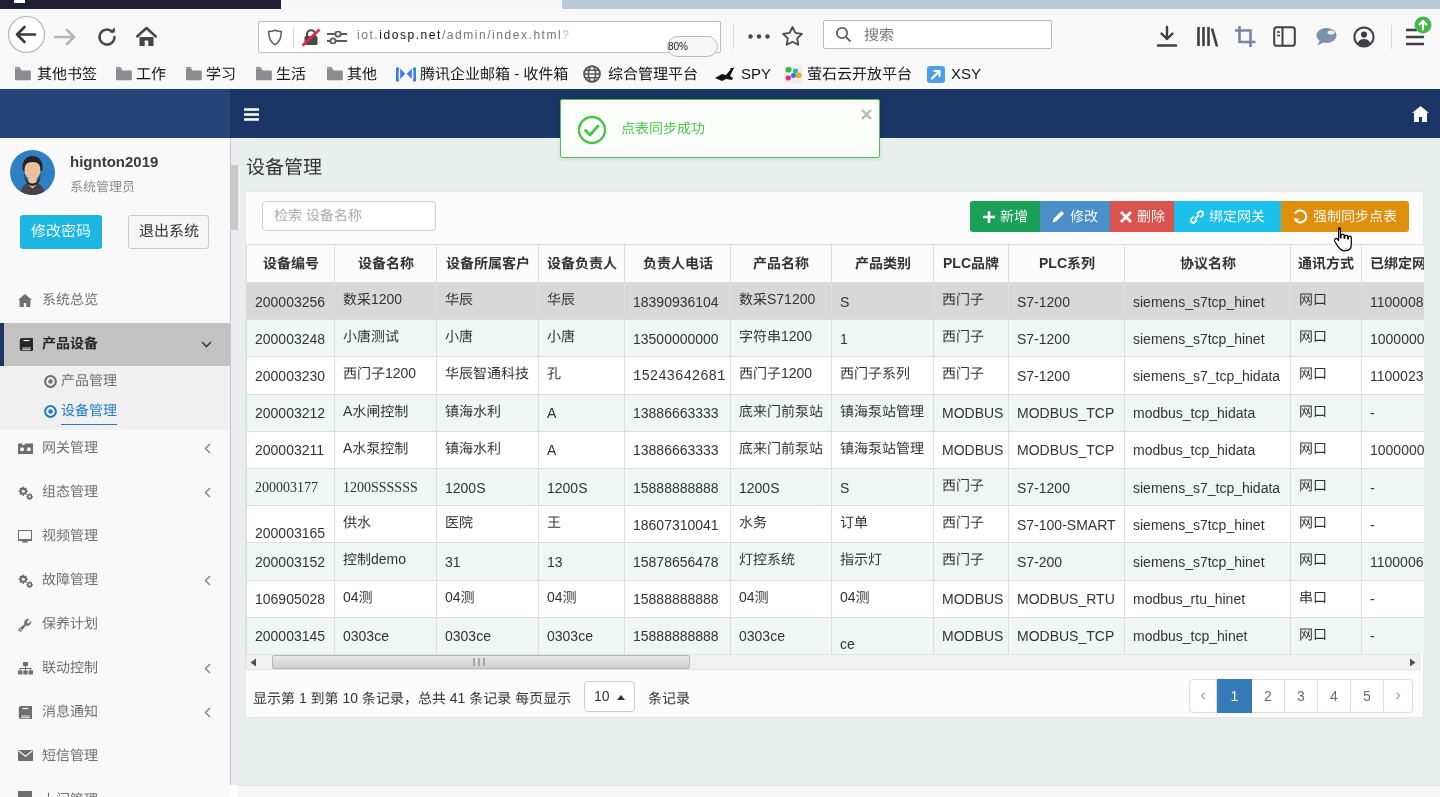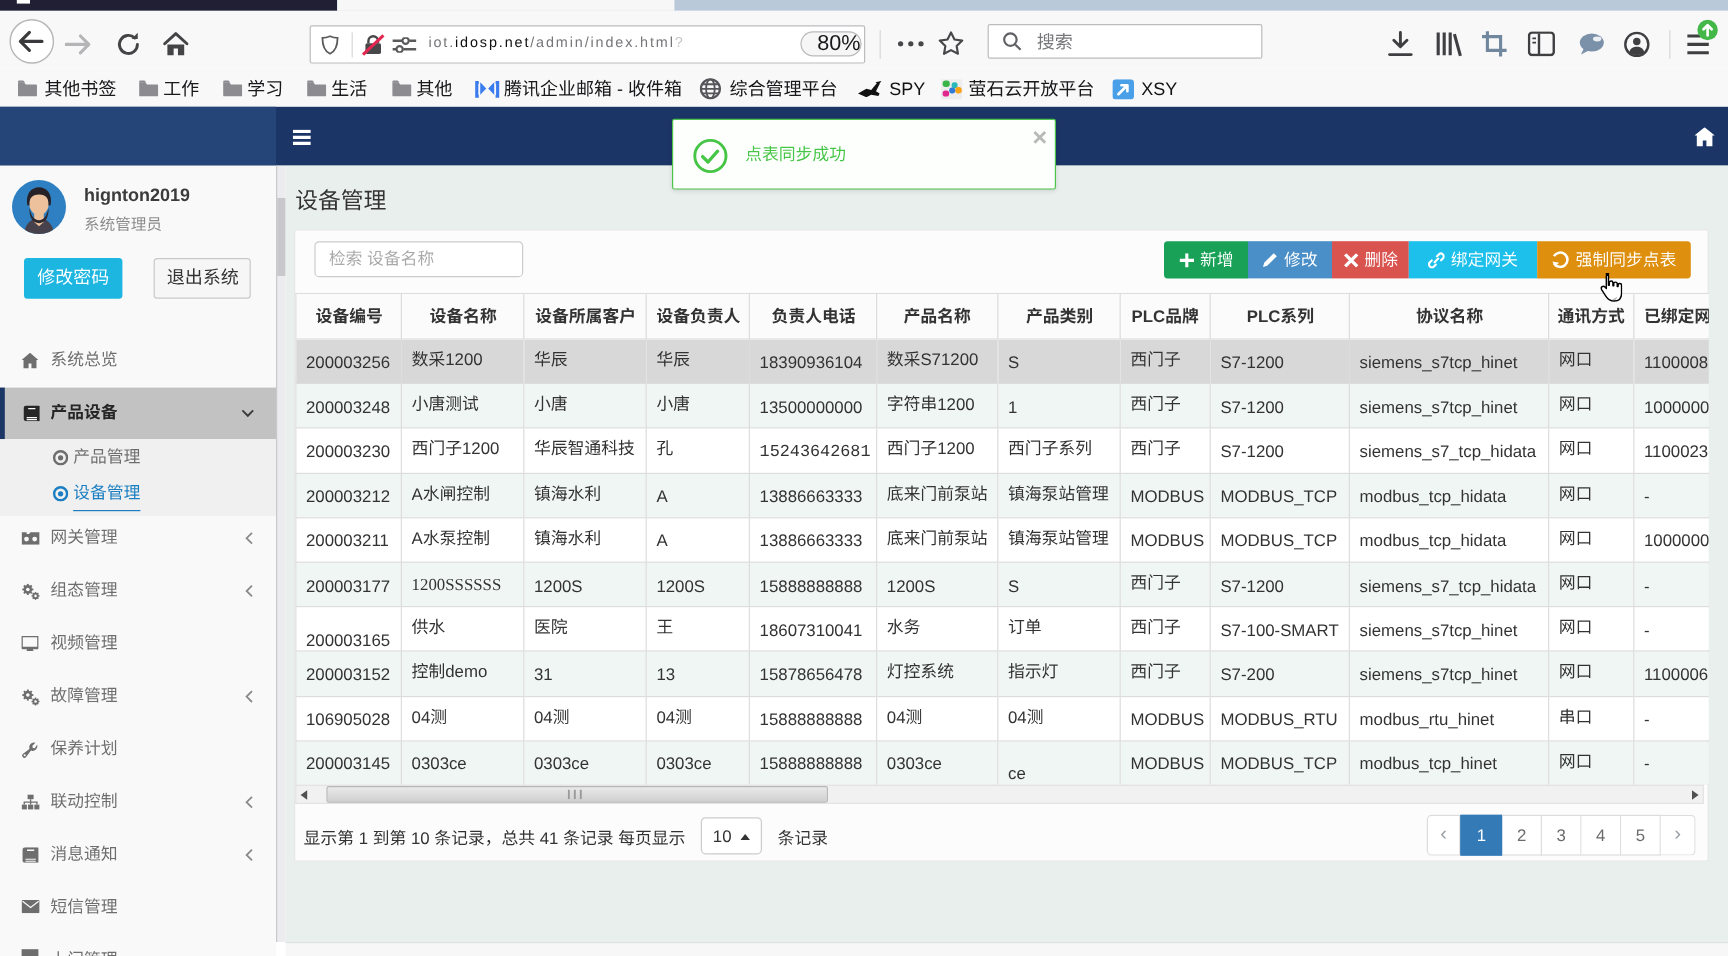--- a/index.html
+++ b/index.html
@@ -209,21 +209,21 @@
 <rect x="3.5" y="8" width="13" height="9" rx="1.5" fill="#47474a"></rect>
 <path d="M6 8V6.2a4 4 0 0 1 8 0V8" stroke="#47474a" stroke-width="2" fill="none"></path>
 <path d="M1.5 17.5L18.5 1.5" stroke="#e22850" stroke-width="2.6"></path>
   </svg>
 <svg class="a" style="left:327px;top:31px" width="20" height="13" viewBox="0 0 20 13">
 <path d="M0 3h8M14 3h6M0 10h3M9 10h11" stroke="#5a5a5d" stroke-width="2.2"></path>
 <circle cx="11" cy="3" r="2.6" fill="none" stroke="#5a5a5d" stroke-width="1.8"></circle>
 <circle cx="6" cy="10" r="2.6" fill="none" stroke="#5a5a5d" stroke-width="1.8"></circle>
   </svg>
 <div class="a" style="left:357px;top:25px;height:20px;font-size:12px;letter-spacing:1.55px;line-height:20px;color:#76767a;white-space:pre">iot.<span style="color:#0d0d0e">idosp.net</span>/admin/index.html<span style="color:#c5c5c8">?</span></div>
-<div class="a" style="left:667px;top:26px;width:51px;height:21px;border:1px solid #b9b9bc;border-radius:11px;background:#f6f6f7;font-size:18px;color:#19191b;text-align:right;line-height:19px">80%</div>
+<div class="a" style="left:667px;top:36px;width:51px;height:21px;border:1px solid #b9b9bc;border-radius:11px;background:#f6f6f7;font-size:10px;color:#19191b;text-align:left;line-height:19px">80%</div>
 <div class="a" style="left:733px;top:25px;width:1px;height:24px;background:#d8d8da"></div>
 <svg class="a" style="left:748px;top:34px" width="22" height="5" viewBox="0 0 22 5">
 <circle cx="2.5" cy="2.5" r="2.2" fill="#48484b"></circle>
     <circle cx="11" cy="2.5" r="2.2" fill="#48484b"></circle>
     <circle cx="19.5" cy="2.5" r="2.2" fill="#48484b"></circle>
   </svg>
 <svg class="a" style="left:781px;top:25px" width="23" height="22" viewBox="0 0 23 22">
 <path d="M11.5 2l2.9 5.9 6.5.9-4.7 4.6 1.1 6.4-5.8-3-5.8 3 1.1-6.4L2.1 8.8l6.5-.9z" fill="none" stroke="#48484b" stroke-width="1.8" stroke-linejoin="round"></path>
   </svg>
 <div class="a" style="left:823px;top:20px;width:229px;height:29px;background:#fff;border:1px solid #bcbcbf;border-radius:2px"></div>
@@ -983,21 +983,21 @@
           <td style="border:1px solid #ddd;padding-left:8px;padding-top:1px;vertical-align:middle;overflow:hidden;white-space:nowrap"><span style="font-family:'Liberation Sans',sans-serif">MODBUS</span></td>
           <td style="border:1px solid #ddd;padding-left:8px;padding-top:1px;vertical-align:middle;overflow:hidden;white-space:nowrap"><span style="font-family:'Liberation Sans',sans-serif">MODBUS_TCP</span></td>
           <td style="border:1px solid #ddd;padding-left:8px;padding-top:1px;vertical-align:middle;overflow:hidden;white-space:nowrap"><span style="font-family:'Liberation Sans',sans-serif">modbus_tcp_hidata</span></td>
           <td style="border:1px solid #ddd;padding-left:8px;padding-top:1px;vertical-align:middle;overflow:hidden;white-space:nowrap"><svg class="tr" width="28" height="16" viewBox="0 0 28 16" style="" fill="#333">
               <use href="#g7f51" transform="translate(0.00,12.32) scale(0.014000,-0.014000)"></use>
               <use href="#g53e3" transform="translate(14.00,12.32) scale(0.014000,-0.014000)"></use>
             </svg></td>
           <td style="border:1px solid #ddd;padding-left:8px;padding-top:1px;vertical-align:middle;overflow:hidden;white-space:nowrap"><span style="font-family:'Liberation Sans',sans-serif">10000000</span></td>
         </tr>
         <tr style="height:37.2px;background:#eff6f4">
-          <td style="border:1px solid #ddd;padding-left:8px;padding-top:1px;vertical-align:middle;overflow:hidden;white-space:nowrap"><span style="font-family:Liberation Sans, sans-serif">200003177</span></td>
+          <td style="border:1px solid #ddd;padding-left:8px;padding-top:1px;vertical-align:middle;overflow:hidden;white-space:nowrap"><span style="font-family:Liberation Serif, serif">200003177</span></td>
           <td style="border:1px solid #ddd;padding-left:8px;padding-top:1px;vertical-align:middle;overflow:hidden;white-space:nowrap"><span style="font-family:Liberation Serif, serif">1200SSSSSS</span></td>
           <td style="border:1px solid #ddd;padding-left:8px;padding-top:1px;vertical-align:middle;overflow:hidden;white-space:nowrap"><span style="font-family:'Liberation Sans',sans-serif">1200S</span></td>
           <td style="border:1px solid #ddd;padding-left:8px;padding-top:1px;vertical-align:middle;overflow:hidden;white-space:nowrap"><span style="font-family:'Liberation Sans',sans-serif">1200S</span></td>
           <td style="border:1px solid #ddd;padding-left:8px;padding-top:1px;vertical-align:middle;overflow:hidden;white-space:nowrap"><span style="font-family:'Liberation Sans',sans-serif">15888888888</span></td>
           <td style="border:1px solid #ddd;padding-left:8px;padding-top:1px;vertical-align:middle;overflow:hidden;white-space:nowrap"><span style="font-family:'Liberation Sans',sans-serif">1200S</span></td>
           <td style="border:1px solid #ddd;padding-left:8px;padding-top:1px;vertical-align:middle;overflow:hidden;white-space:nowrap"><span style="font-family:'Liberation Sans',sans-serif">S</span></td>
           <td style="border:1px solid #ddd;padding-left:8px;padding-top:1px;vertical-align:middle;overflow:hidden;white-space:nowrap"><svg class="tr" width="42" height="16" viewBox="0 0 42 16" style="" fill="#333">
               <use href="#g897f" transform="translate(0.00,12.32) scale(0.014000,-0.014000)"></use>
               <use href="#g95e8" transform="translate(14.00,12.32) scale(0.014000,-0.014000)"></use>
               <use href="#g5b50" transform="translate(28.00,12.32) scale(0.014000,-0.014000)"></use>

